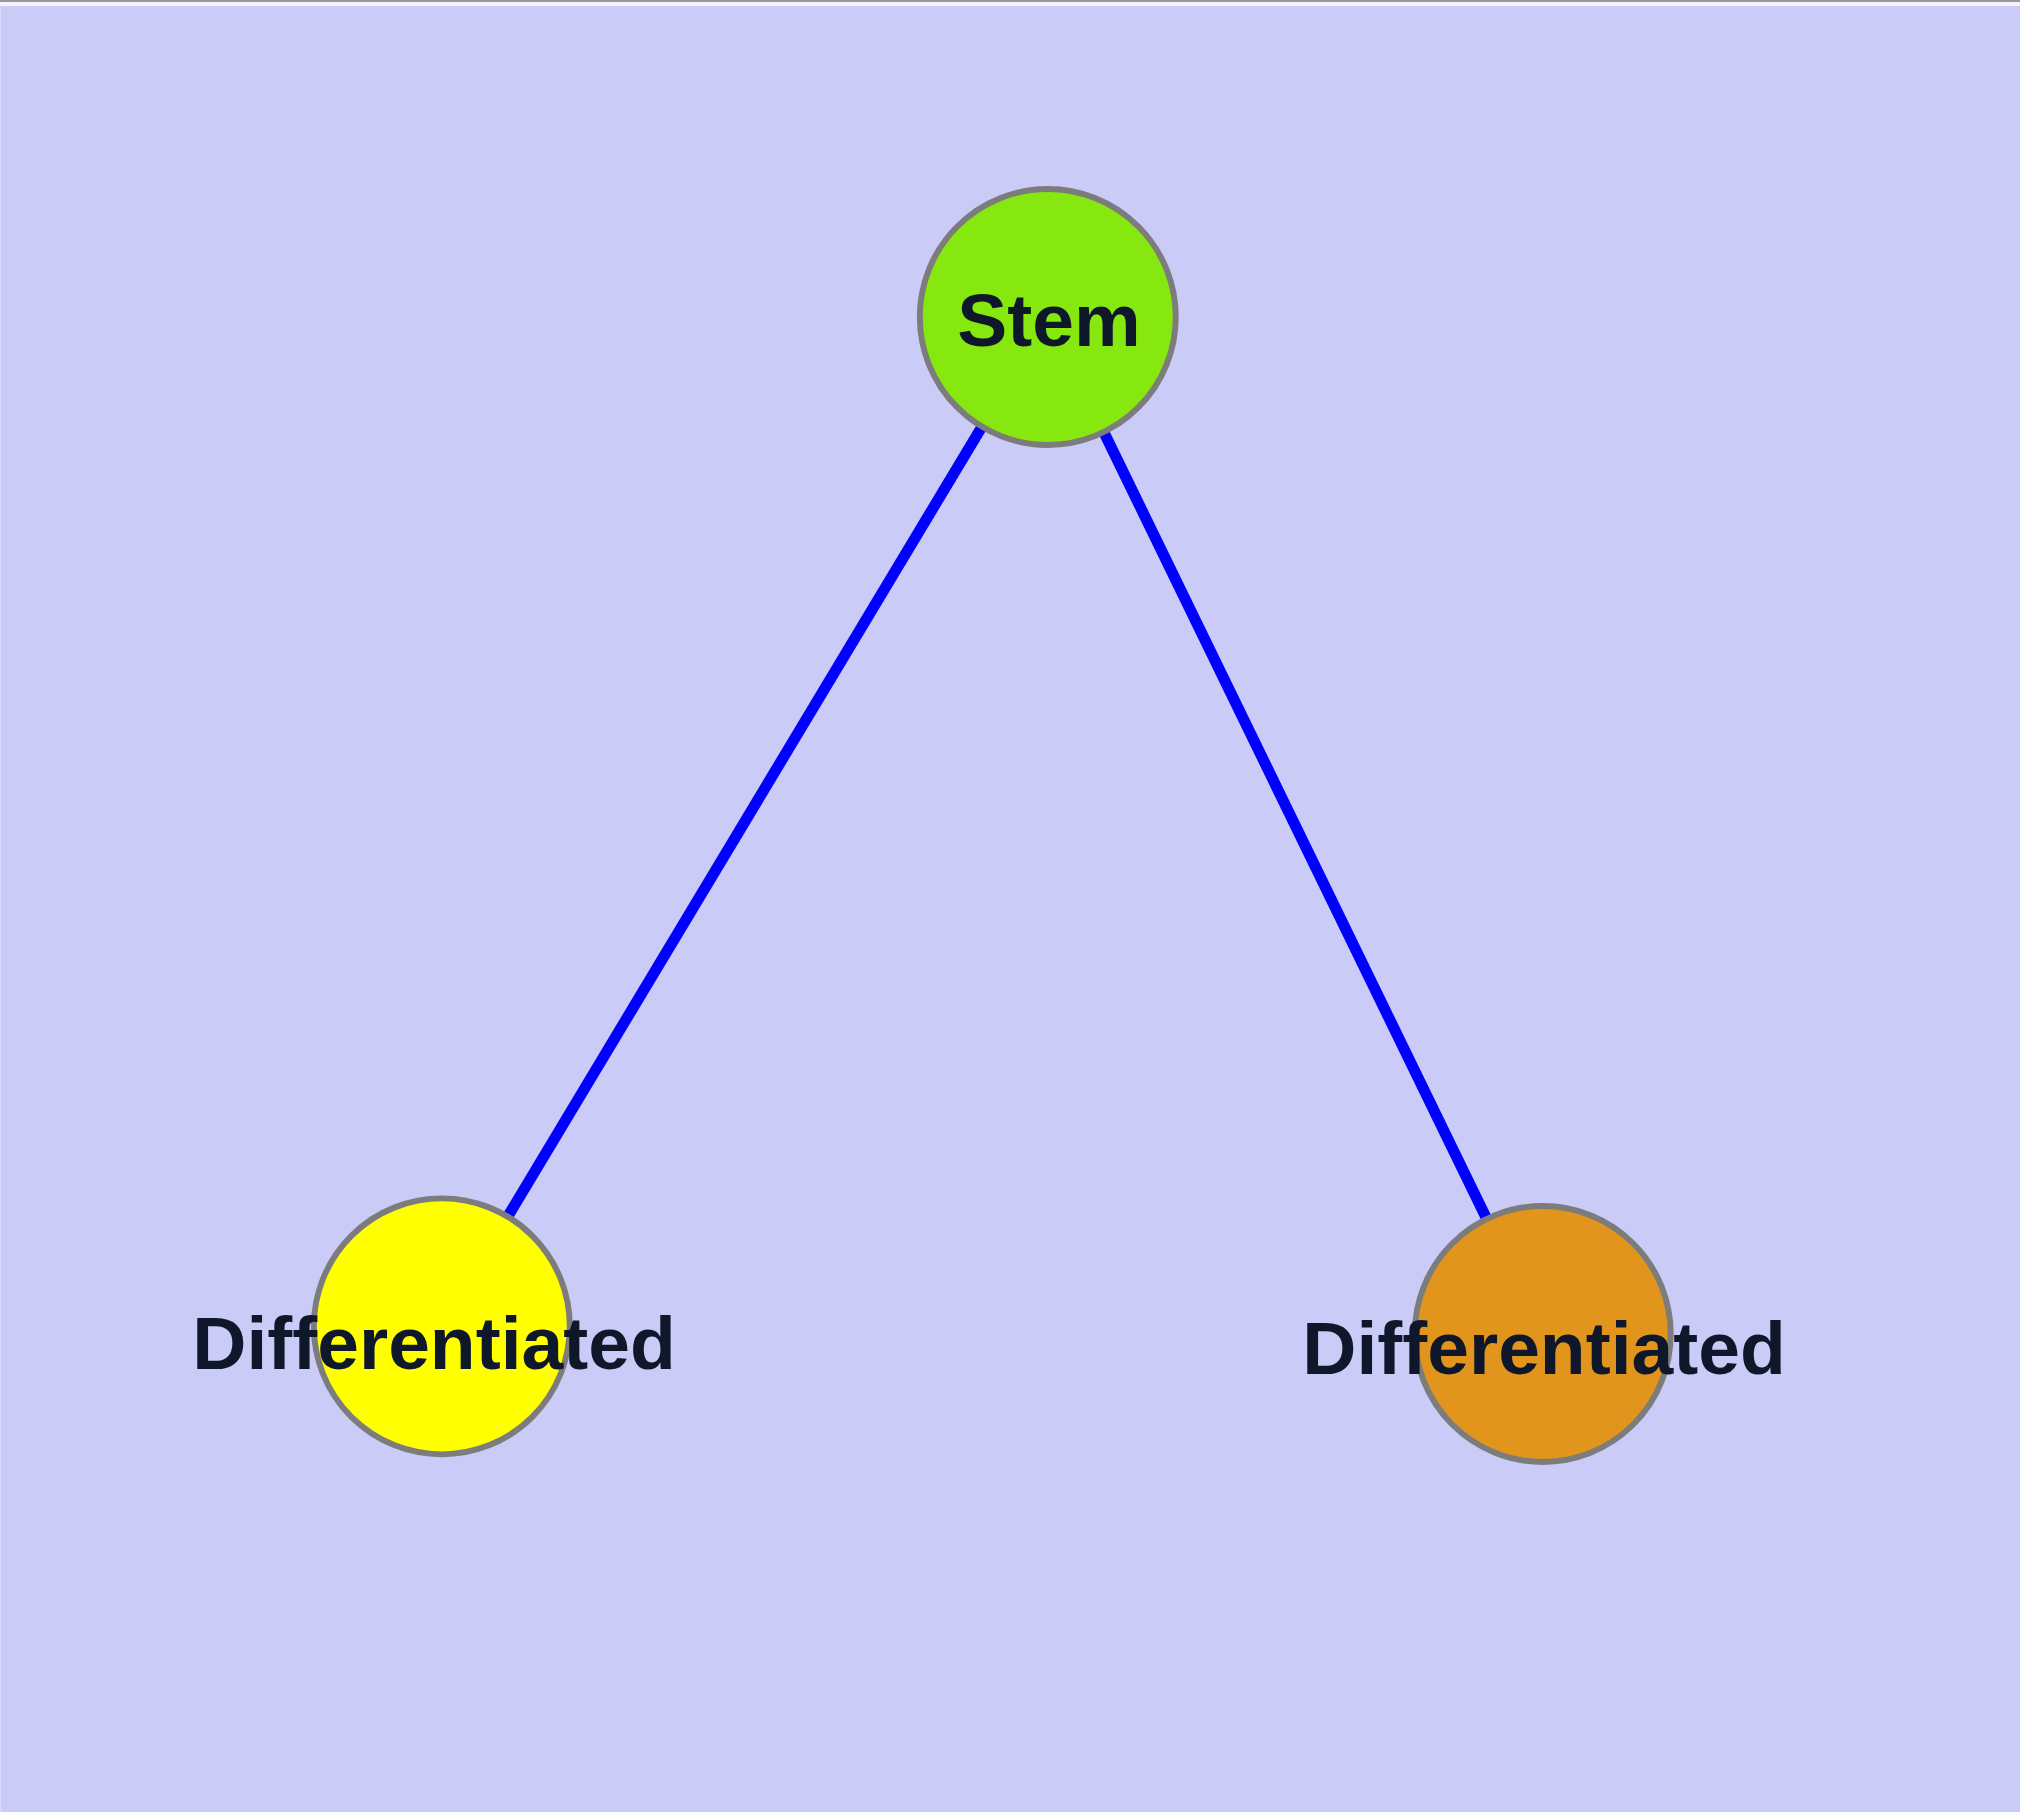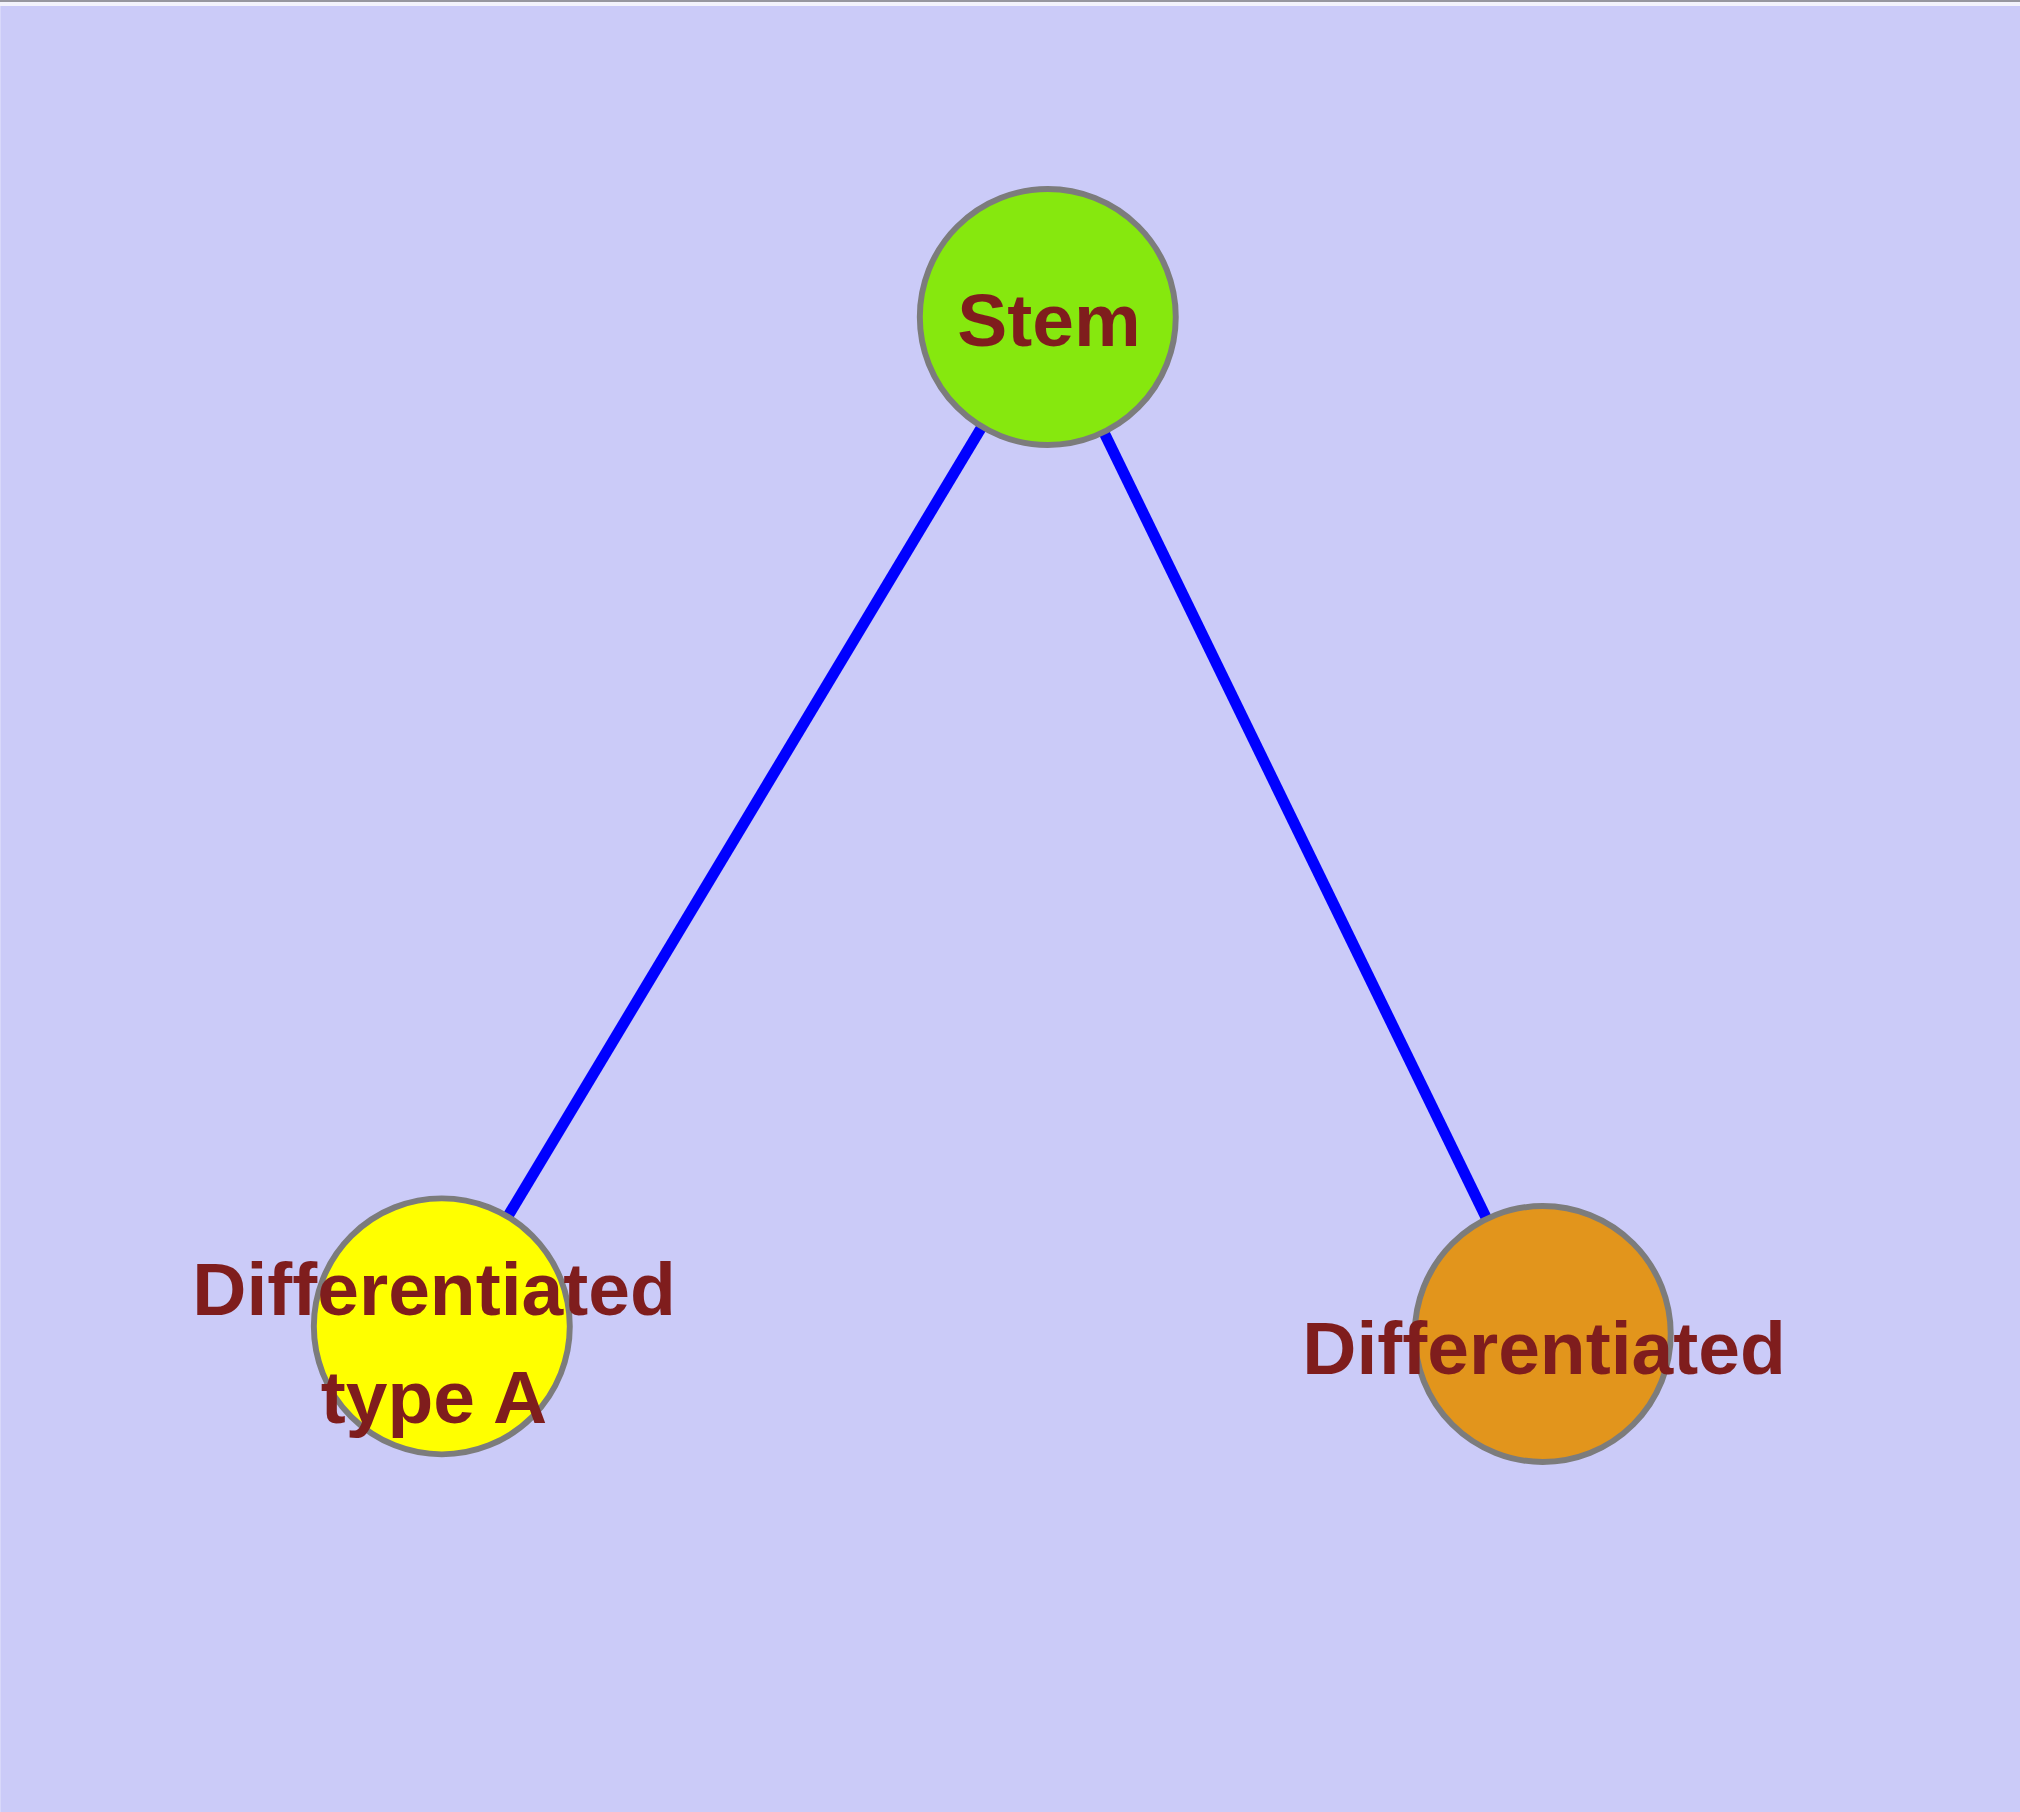--- a/index.html
+++ b/index.html
@@ -38,21 +38,21 @@
     background: #f3f3fc;
     z-index: 3;
   }
   .node-label {
     position: absolute;
     transform: translate(-50%, -50%);
     text-align: center;
     font-weight: 700;
     font-size: 75px;
     line-height: 108px;
-    color: #7f1d1d;
+    color: #0f172a;
     white-space: nowrap;
     z-index: 2;
   }
   .node-label span {
     display: block;
   }
 </style>
 </head>
 <body>
 
@@ -75,21 +75,20 @@
 
   <div class="frame-top-line"></div>
   <div class="frame-top-band"></div>
 
   <div class="node-label" style="left:1049px; top:320px">
     <span>Stem</span>
   </div>
 
   <div class="node-label" style="left:434px; top:1343px">
     <span>Differentiated</span>
-    <span>type A</span>
   </div>
 
   <div class="node-label" style="left:1544px; top:1348px">
     <span>Differentiated</span>
   </div>
 
 </div>
 
 
 </body></html>

